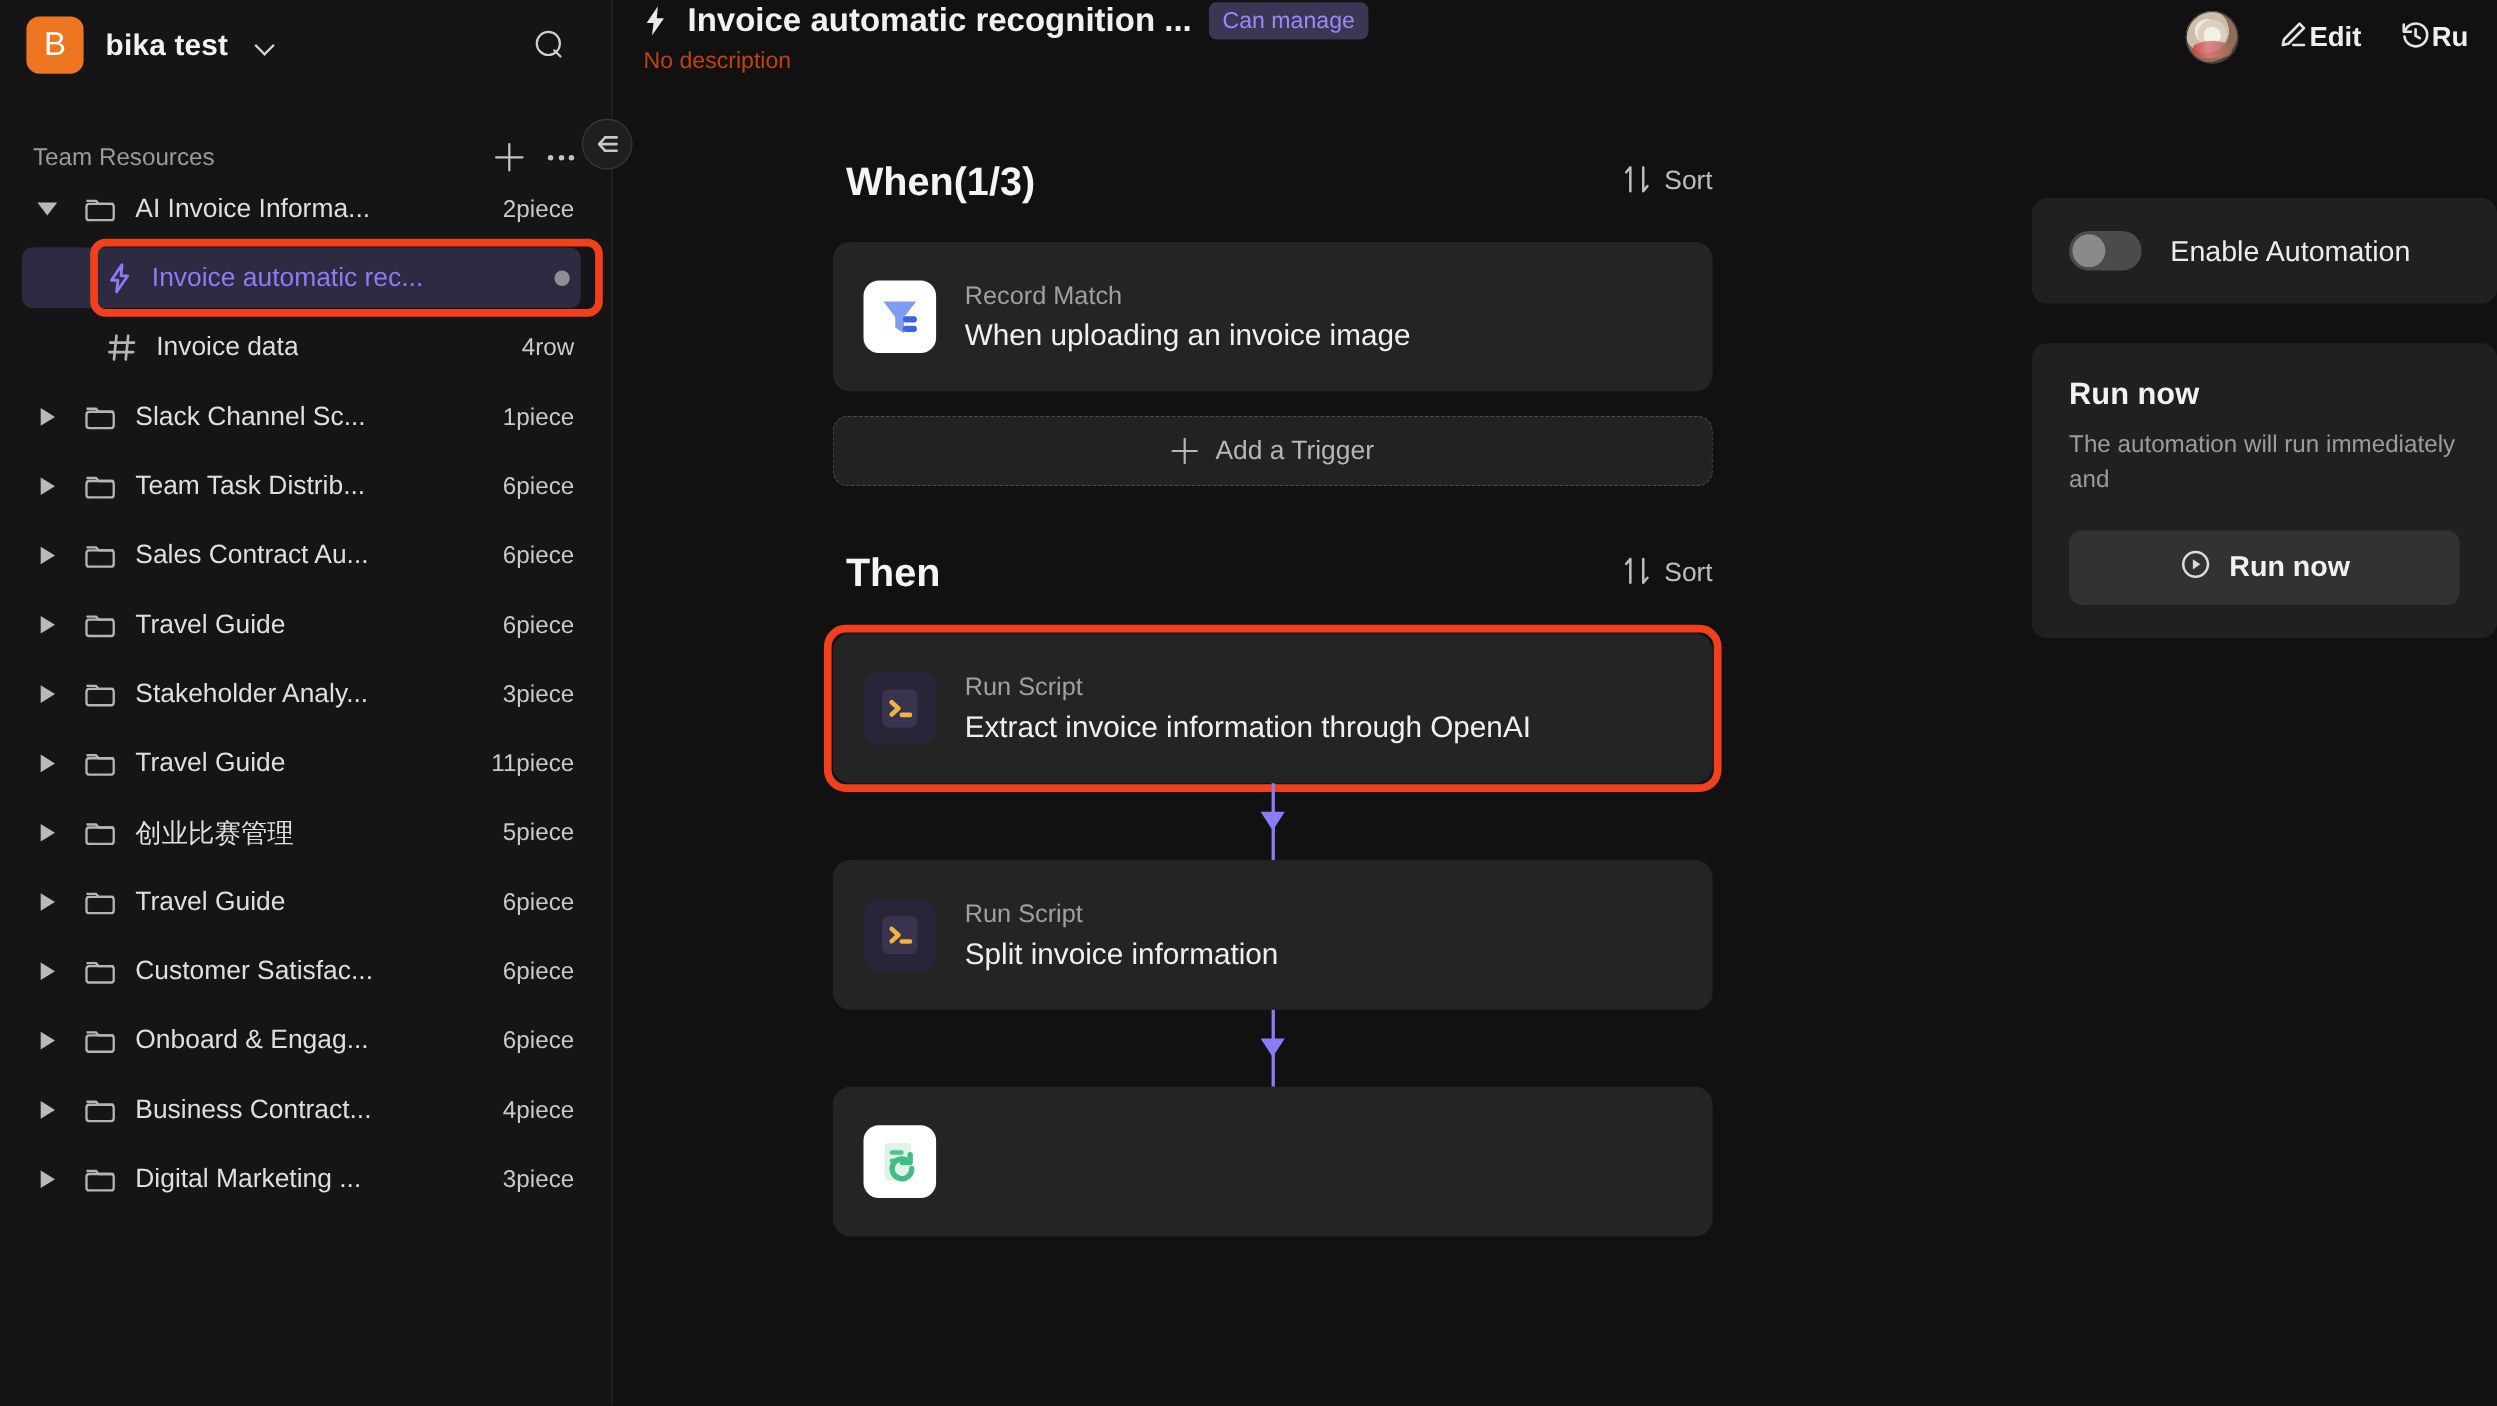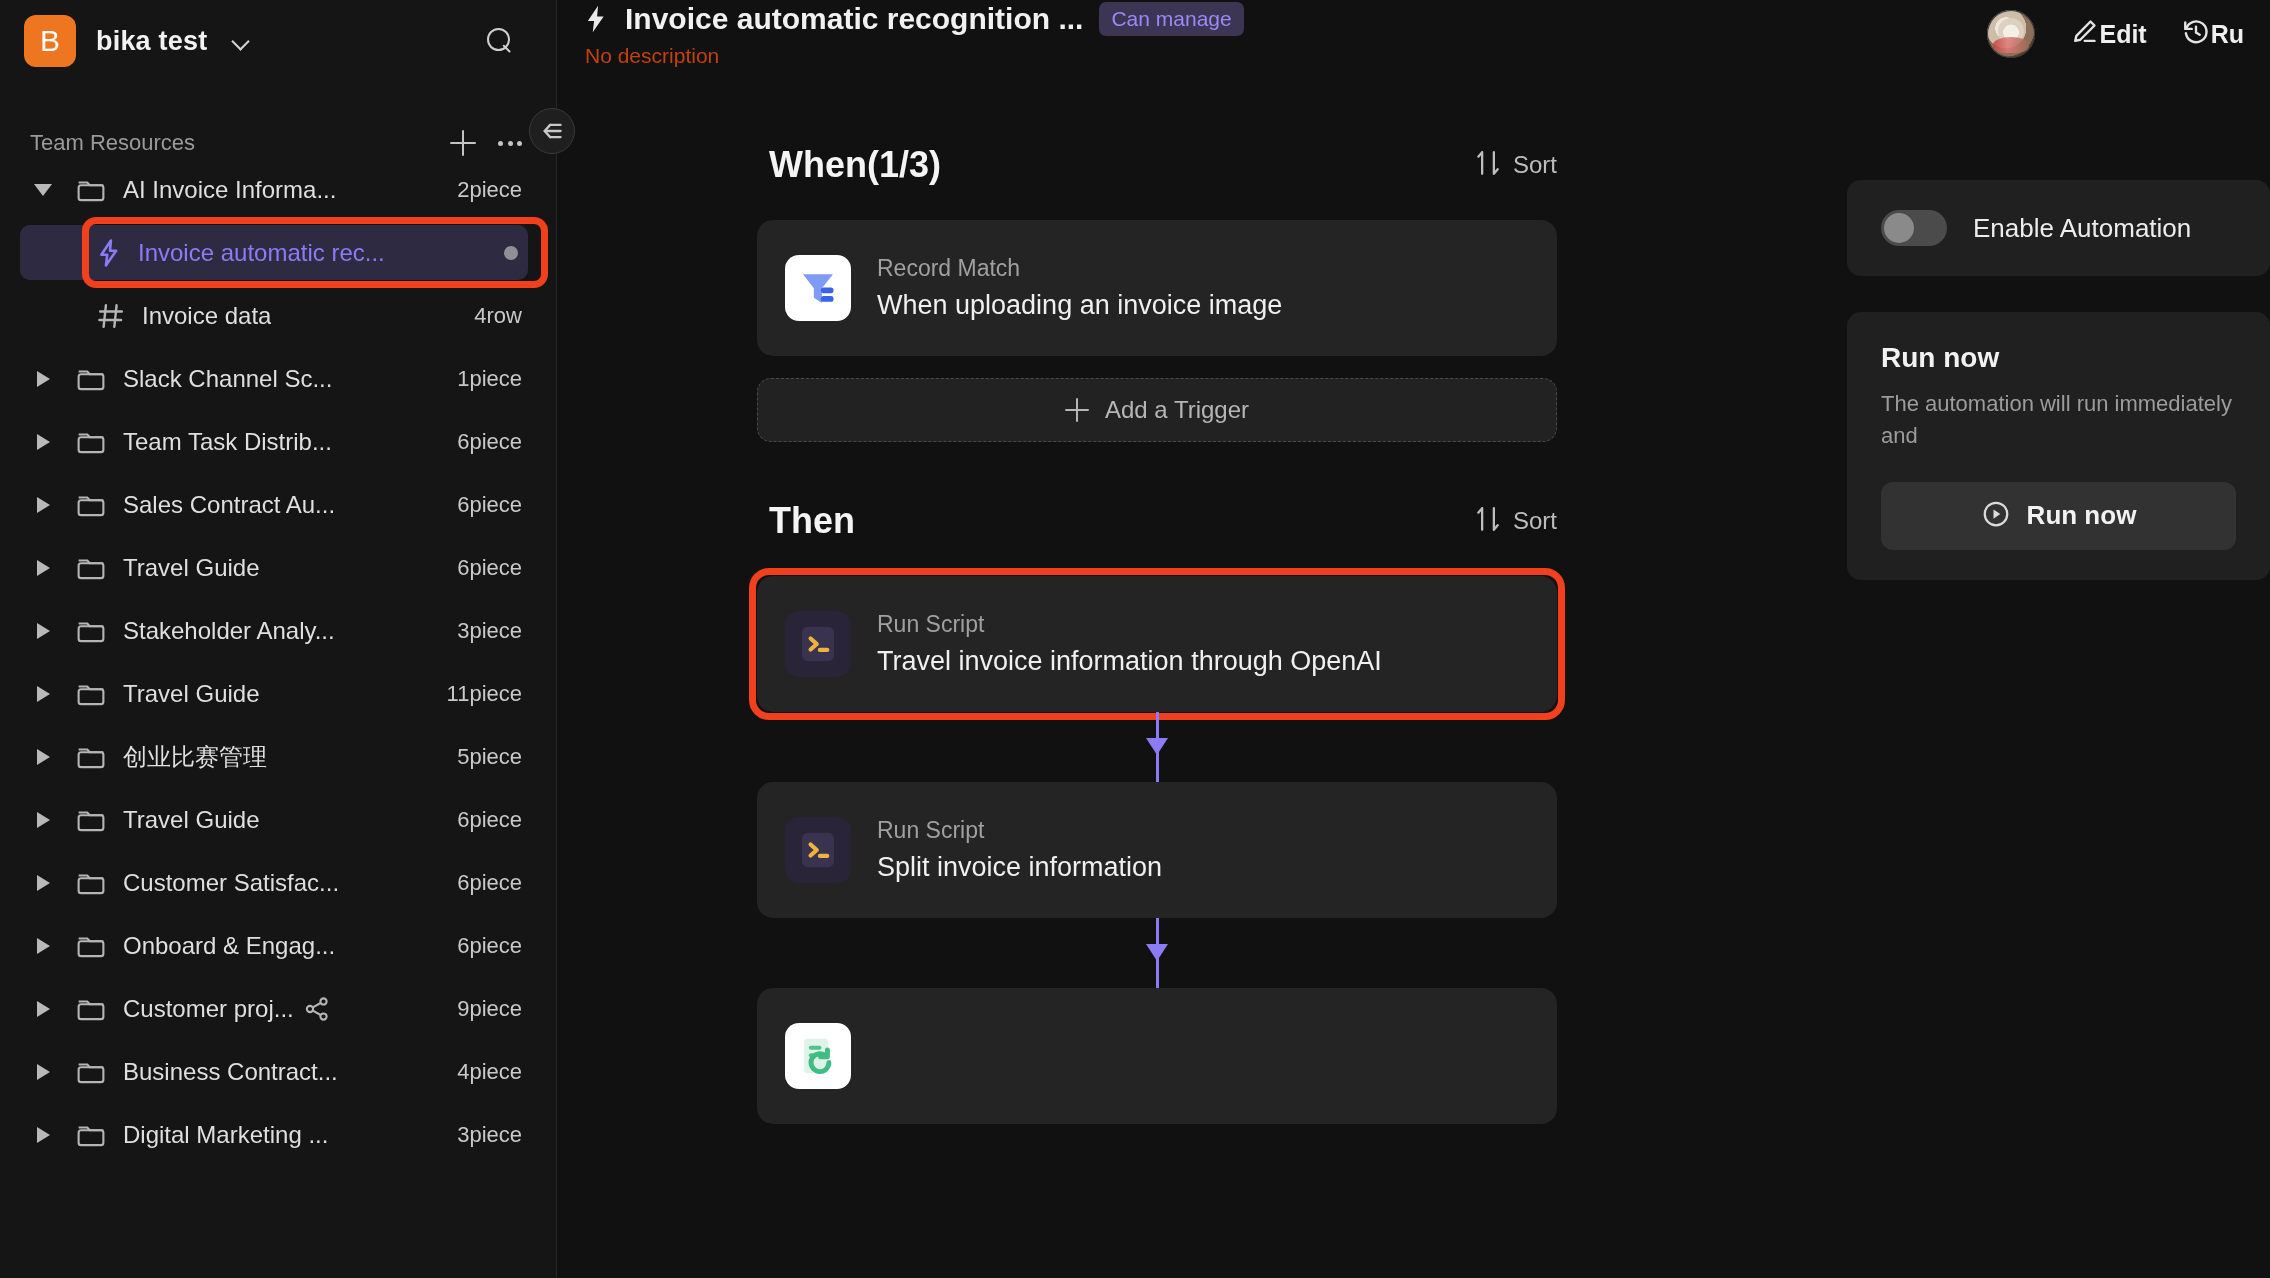--- a/index.html
+++ b/index.html
@@ -420,41 +420,20 @@
         <span class="folder-ic">
             <svg width="30" height="26" viewBox="0 0 24 21">
               <path d="M2 4.5h7l2 2.2h11" fill="none" stroke="#b5b5b5" stroke-width="1.7"></path>
               <rect x="2" y="6.7" width="20" height="12" rx="2" fill="none" stroke="#b5b5b5" stroke-width="1.7"></rect>
             </svg>
           </span>
         <span class="row-label">Onboard &amp; Engag...</span>
         <span class="row-count">6piece</span>
       </div>
 
-      <div class="row">
-        <span class="tri">
-            <i></i>
-          </span>
-        <span class="folder-ic">
-            <svg width="30" height="26" viewBox="0 0 24 21">
-              <path d="M2 4.5h7l2 2.2h11" fill="none" stroke="#b5b5b5" stroke-width="1.7"></path>
-              <rect x="2" y="6.7" width="20" height="12" rx="2" fill="none" stroke="#b5b5b5" stroke-width="1.7"></rect>
-            </svg>
-          </span>
-        <span class="row-label">Customer proj...</span>
-        <span class="share-ic">
-          <svg width="26" height="26" viewBox="0 0 20 20">
-              <circle cx="15" cy="4.2" r="2.4" fill="none" stroke="#b5b5b5" stroke-width="1.6"></circle>
-              <circle cx="4.6" cy="10" r="2.4" fill="none" stroke="#b5b5b5" stroke-width="1.6"></circle>
-              <circle cx="15" cy="15.8" r="2.4" fill="none" stroke="#b5b5b5" stroke-width="1.6"></circle>
-              <path d="M6.8 8.8 12.8 5.4M6.8 11.2l6 3.4" stroke="#b5b5b5" stroke-width="1.6" fill="none"></path>
-            </svg>
-        </span>
-        <span class="row-count">9piece</span>
-      </div>
 
       <div class="row">
         <span class="tri">
             <i></i>
           </span>
         <span class="folder-ic">
             <svg width="30" height="26" viewBox="0 0 24 21">
               <path d="M2 4.5h7l2 2.2h11" fill="none" stroke="#b5b5b5" stroke-width="1.7"></path>
               <rect x="2" y="6.7" width="20" height="12" rx="2" fill="none" stroke="#b5b5b5" stroke-width="1.7"></rect>
             </svg>
@@ -580,21 +559,21 @@
           <div class="card tall hl-card">
             <div class="card-icon icon-dark">
               <svg width="42" height="42" viewBox="0 0 34 34">
                 <rect x="4" y="3" width="26" height="28" rx="5" fill="#3a3350"></rect>
                 <path d="M11 12.5 16 17l-5 4.5" fill="none" stroke="#f0b341" stroke-width="3.4" stroke-linecap="round" stroke-linejoin="round"></path>
                 <path d="M18.5 21.8h6" stroke="#f0b341" stroke-width="3.4" stroke-linecap="round"></path>
               </svg>
             </div>
             <div class="card-txt">
               <div class="card-kind">Run Script</div>
-              <div class="card-name">Travel invoice information through OpenAI</div>
+              <div class="card-name">Extract invoice information through OpenAI</div>
             </div>
           </div>
 
           <div class="connector">
             <span class="line"></span>
               <span class="arrow"></span>
           </div>
 
           <div class="card tall">
             <div class="card-icon icon-dark">

